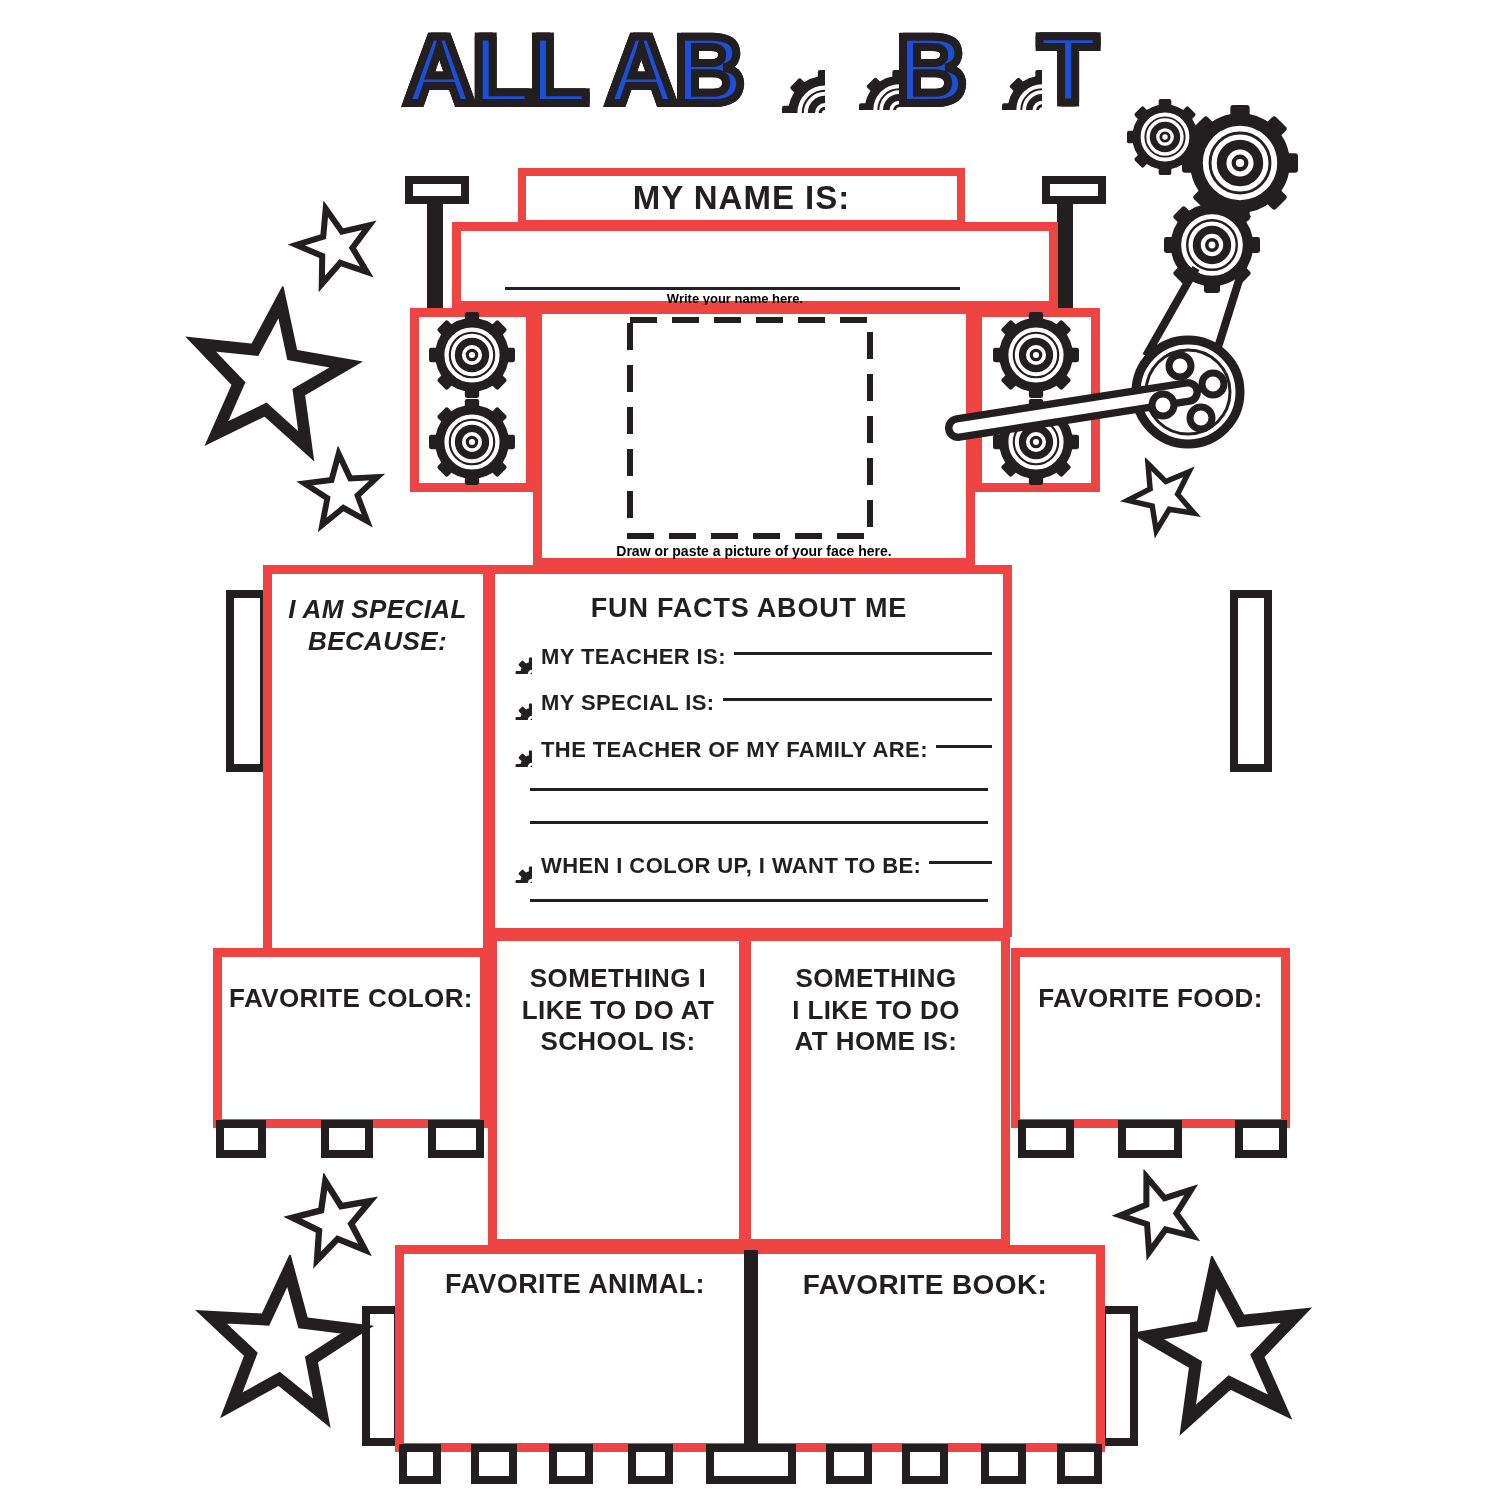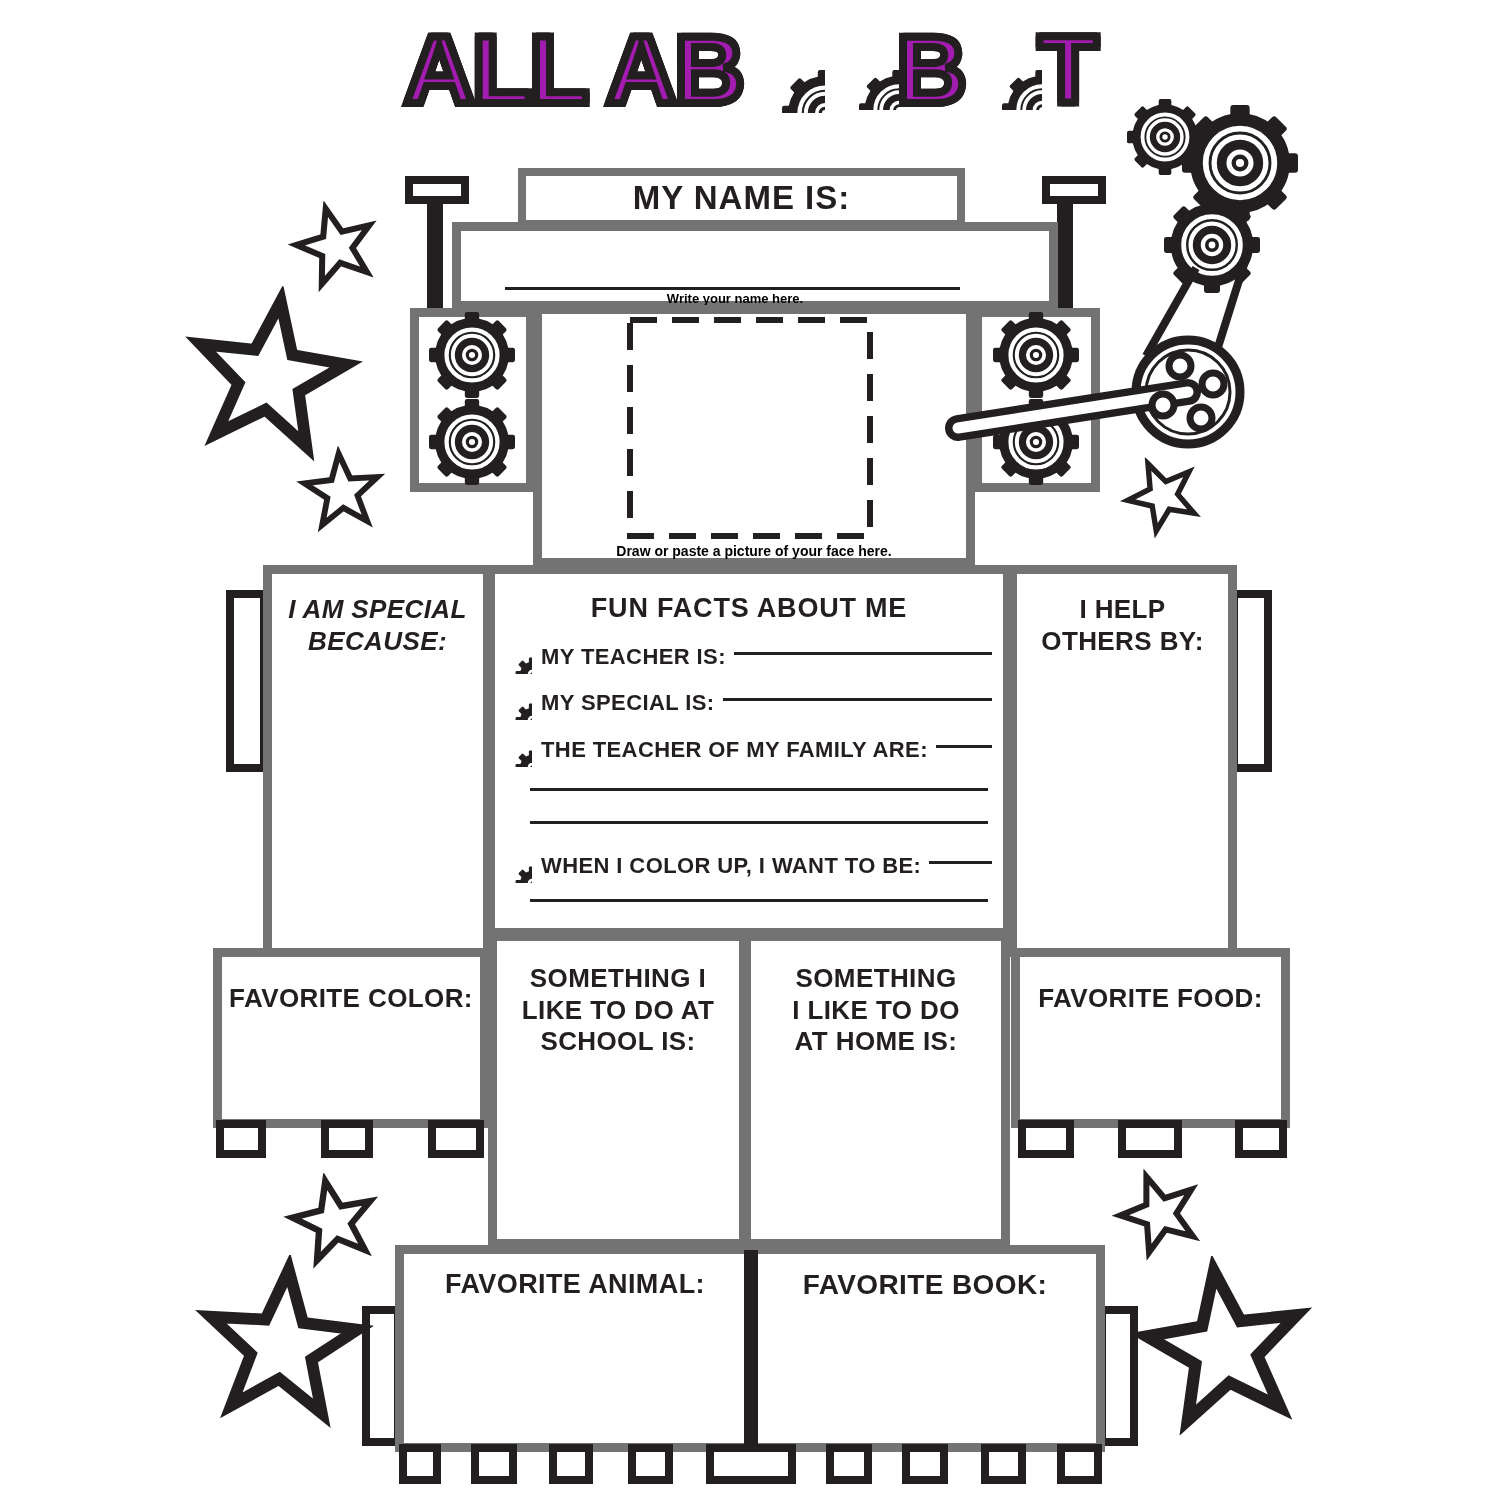--- a/index.html
+++ b/index.html
@@ -1,31 +1,31 @@
 <!DOCTYPE html>
 <html><head>
 <meta charset="utf-8">
 <style>
   html,body{margin:0;padding:0;background:#fff;}
   #sheet{position:relative;width:1500px;height:1500px;background:#fff;overflow:hidden;
          font-family:"Liberation Sans",sans-serif;color:#231f20;}
   .abs{position:absolute;box-sizing:border-box;}
-  .bx{position:absolute;box-sizing:border-box;background:#fff;border:9px solid #737373;}
+  .bx{position:absolute;box-sizing:border-box;background:#fff;border:9px solid #ef4444;}
   .nt{position:absolute;box-sizing:border-box;background:#fff;border:8px solid #231f20;}
   .blk{position:absolute;background:#231f20;}
   .lbl{font-weight:700;color:#231f20;text-align:center;letter-spacing:.4px;
        line-height:1.22;white-space:pre-line;}
   .cap{font-weight:700;color:#000000;text-align:center;}
   .wline{flex:1;border-bottom:3px solid #231f20;margin-left:8px;margin-bottom:7px;}
   .hline{position:absolute;background:#231f20;height:3px;}
   .fact-row{position:absolute;display:flex;align-items:center;height:38px;}
   .fact-lbl{font-weight:700;font-size:22px;letter-spacing:.4px;white-space:nowrap;margin-left:9px;}
   #title{position:absolute;left:0;right:0;top:14px;display:flex;justify-content:center;
          align-items:center;}
-  #title span{font-weight:700;font-size:97px;letter-spacing:-2px;color:#a21caf;
+  #title span{font-weight:700;font-size:97px;letter-spacing:-2px;color:#1d4ed8;
       -webkit-text-stroke:8px #231f20;
       text-shadow:3px 3px 0 #231f20,-3px -3px 0 #231f20,3px -3px 0 #231f20,-3px 3px 0 #231f20,
                   0 4px 0 #231f20,0 -4px 0 #231f20,4px 0 0 #231f20,-4px 0 0 #231f20;}
   #title svg{margin:0 -3px;}
   svg{display:block;}
 </style>
 </head>
 <body>
 
 <div id="sheet">
@@ -62,24 +62,20 @@
 
   <div class="bx" style="left:533px;top:305px;width:442px;height:262px;"></div>
   <div class="cap abs" style="left:543px;top:543px;width:422px;font-size:14px;">Draw or paste a picture of your face here.</div>
 
   <div class="nt" style="left:226px;top:590px;width:42px;height:182px;"></div>
   <div class="nt" style="left:1230px;top:590px;width:42px;height:182px;"></div>
 
   <div class="bx" style="left:263px;top:565px;width:229px;height:392px;padding-top:20px;">
     <div class="lbl" style="font-size:26px;font-style:italic;">I AM SPECIAL
 BECAUSE:</div>
-  </div>
-  <div class="bx" style="left:1008px;top:565px;width:229px;height:392px;padding-top:20px;">
-    <div class="lbl" style="font-size:26px;">I HELP
-OTHERS BY:</div>
   </div>
 
   <div class="bx" style="left:486px;top:565px;width:526px;height:372px;padding-top:18px;">
     <div class="lbl" style="font-size:27px;letter-spacing:.8px;">FUN FACTS ABOUT ME</div>
   </div>
   <div class="fact-row" style="left:498px;top:638px;width:494px;">
     <svg width="34" height="34" viewBox="-60 -60 120 120">
         <use href="#gear-s"></use>
       </svg>
     <span class="fact-lbl">MY TEACHER IS:</span>

